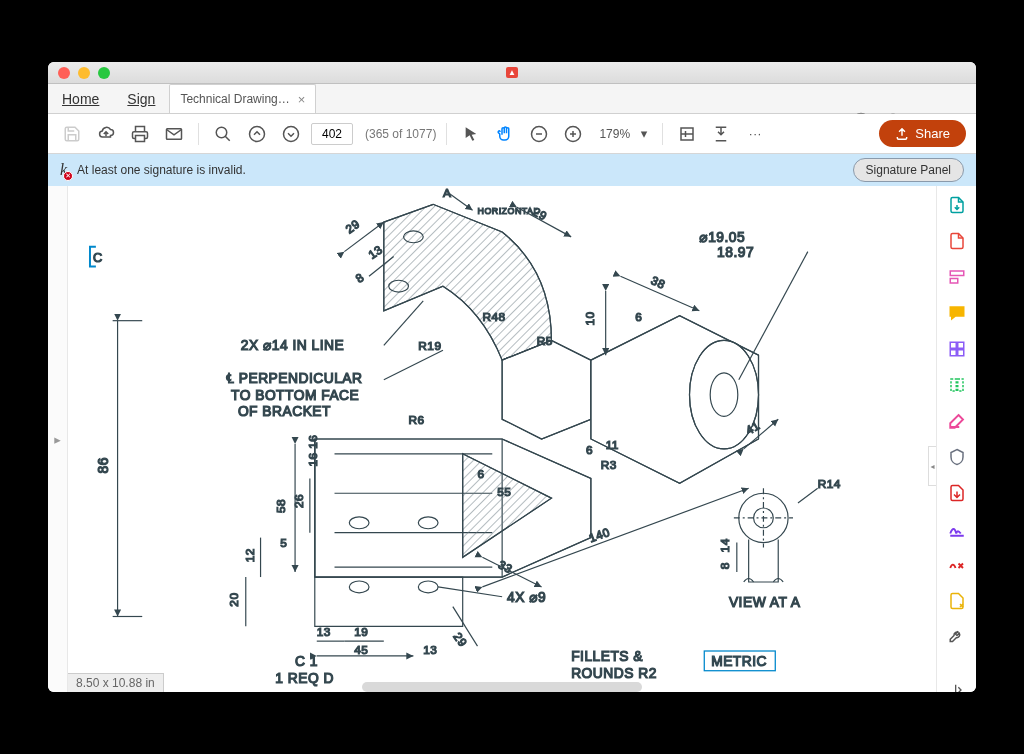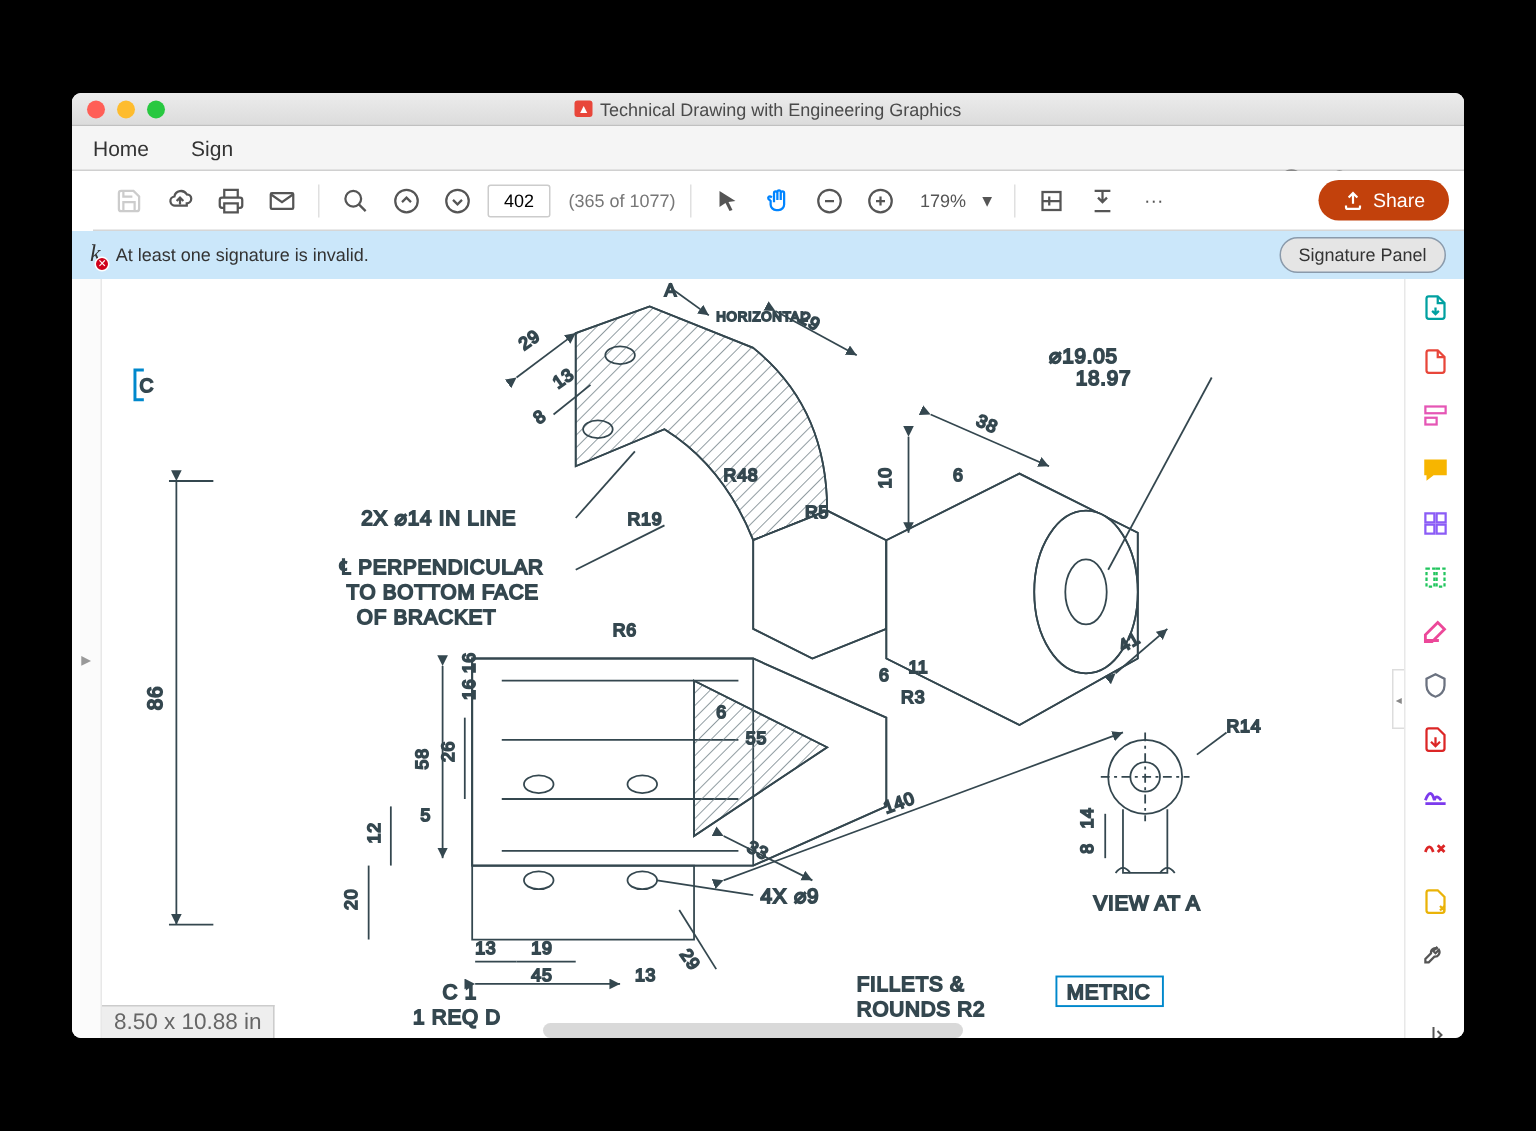--- a/index.html
+++ b/index.html
@@ -41,36 +41,36 @@
       font-size: 12px; color: #4a4a4a; pointer-events: none;
       display: flex; align-items: center; justify-content: center; gap: 5px;
     }
     .pdf-badge { font-size: 8px; color: #fff; background: #e8463a; border-radius: 2px; padding: 1px 2px; font-weight: bold; }
     .menubar {
       height: 30px; background: #f5f5f5; border-bottom: 1px solid #d0d0d0;
       display: flex; align-items: center;
     }
     .menu-item {
       padding: 0 14px; height: 100%; display: flex; align-items: center;
-      font-size: 14px; color: #333; cursor: pointer;
+      font-size: 14px; color: #333; cursor: pointer; text-decoration: underline;
     }
     .tabbar-section { display: flex; align-items: center; height: 100%; }
     .tab {
       background: #fff; height: 100%; border: 1px solid #d0d0d0; border-bottom: none;
       padding: 0 10px; display: flex; align-items: center; gap: 8px; font-size: 12px;
       color: #555; border-radius: 2px 2px 0 0;
     }
     .tab-close { color: #888; font-size: 13px; cursor: pointer; }
     .spacer { flex: 1; }
     .right-menu { display: flex; align-items: center; gap: 14px; padding-right: 16px; margin-top: 48px; }
     .icon-gray { color: #888; }
     .signin { font-size: 14px; color: #333; }
     .toolbar {
       height: 40px; background: #fff; border-bottom: 1px solid #d6d6d6;
-      display: flex; align-items: center; padding: 0 10px; gap: 6px; margin-left: 14px;
+      display: flex; align-items: center; padding: 0 10px; gap: 6px;
     }
     .tool-icon {
       width: 28px; height: 28px; display: flex; align-items: center; justify-content: center;
       color: #555; cursor: pointer;
     }
     .tool-icon.disabled { color: #ccc; }
     .tool-sep { width: 1px; height: 22px; background: #e0e0e0; margin: 0 4px; }
     .page-input {
       width: 42px; height: 22px; text-align: center; border: 1px solid #ccc;
       font-size: 12px; border-radius: 2px;
@@ -107,21 +107,21 @@
     .drawing { position: absolute; top: 0; left: 20px; right: 0; bottom: 0; }
     .drawing svg { width: 100%; height: 100%; }
     .stxt { font-family: "Arial Narrow", Arial, sans-serif; font-size: 14px; fill: #34474f; letter-spacing: 0.5px; }
     .stxt-sm { font-size: 12px; }
     .right-panel {
       width: 40px; background: #fff; border-left: 1px solid #e8e8e8;
       display: flex; flex-direction: column; align-items: center; padding-top: 10px; gap: 18px;
     }
     .rp-icon { width: 20px; height: 20px; display: flex; align-items: center; justify-content: center; cursor: pointer; }
     .statusbar {
-      position: absolute; bottom: 0; left: 0; font-size: 15px; color: #666;
+      position: absolute; bottom: 0; left: 0; font-size: 12px; color: #666;
       background: #eee; padding: 2px 8px; border-top: 1px solid #ccc; border-right: 1px solid #ccc;
     }
     .hscroll {
       position: absolute; bottom: 0; left: 50%; transform: translateX(-50%);
       width: 280px; height: 10px; background: #bfbfbf; border-radius: 5px; opacity: 0.6;
     }
     .collapse-handle {
       position: absolute; right: 40px; top: 260px; width: 8px; height: 40px;
       background: #fff; border: 1px solid #ddd; border-right: none;
       display: flex; align-items: center; justify-content: center; font-size: 8px; color: #888;
@@ -132,27 +132,32 @@
 
 <div class="window">
   <div class="titlebar">
     <div class="traffic-lights">
       <div class="tl red"></div>
       <div class="tl yellow"></div>
       <div class="tl green"></div>
     </div>
     <div class="title">
       <span class="pdf-badge">▲</span>
-      <span>Technical Drawing with Engineering Graphics</span>
     </div>
   </div>
 
   <div class="menubar">
     <div class="menu-item">Home</div>
     <div class="menu-item">Sign</div>
+    <div class="tabbar-section">
+      <div class="tab">
+        <span>Technical Drawing…</span>
+        <span class="tab-close">×</span>
+      </div>
+    </div>
     <div class="spacer"></div>
     <div class="right-menu">
       <span class="icon-gray">
         <svg width="18" height="18" viewBox="0 0 24 24" fill="none" stroke="currentColor" stroke-width="2">
             <circle cx="12" cy="12" r="10"></circle>
             <path d="M9.5 9a2.5 2.5 0 015 0c0 1.5-2.5 2-2.5 3.5M12 17h.01"></path>
           </svg>
       </span>
       <span class="icon-gray">
         <svg width="18" height="18" viewBox="0 0 24 24" fill="currentColor">

